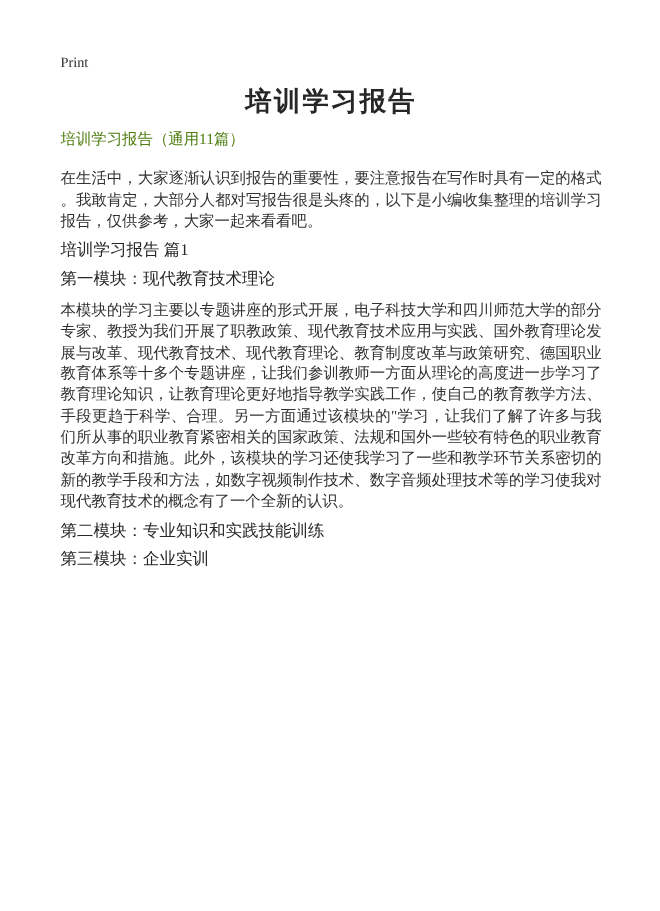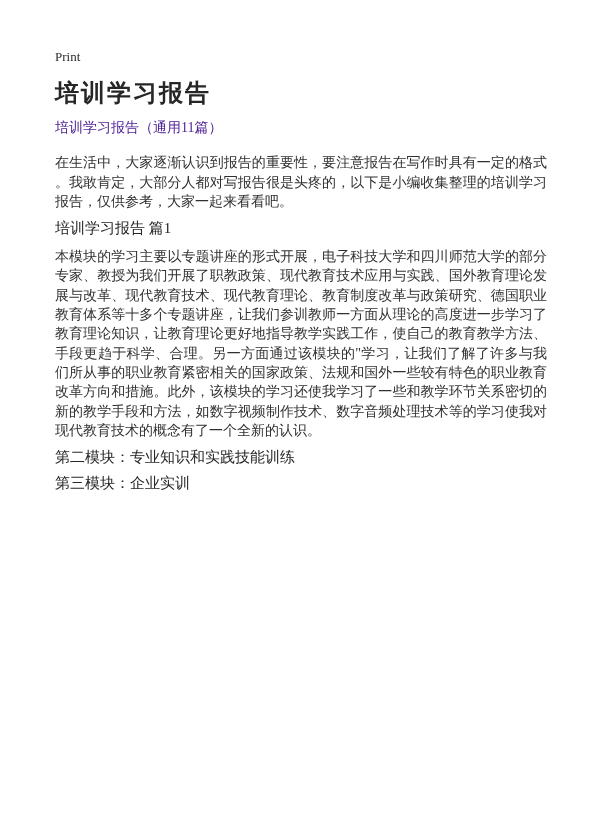--- a/index.html
+++ b/index.html
@@ -20,28 +20,28 @@
     line-height: 14px;
     color: #2e2e2e;
     cursor: pointer;
   }
   h1.doc-title {
     margin: 14px 0 0 0;
     font-size: 24px;
     line-height: 30px;
     font-weight: bold;
     letter-spacing: 2px;
-    text-align: left;
+    text-align: center;
     color: #262626;
   }
   p.subtitle {
     margin: 10px 0 0 0;
     font-size: 14px;
     line-height: 19.3px;
-    color: #4c1d95;
+    color: #4d7c0f;
   }
   p.body-para {
     margin: 16px 0 0 0;
     font-size: 14px;
     line-height: 19.3px;
     text-align: justify;
     line-break: anywhere;
     overflow-wrap: anywhere;
     color: #303030;
   }
@@ -63,20 +63,21 @@
 
   <h1 class="doc-title">培训学习报告</h1>
 
   <p class="subtitle">培训学习报告（通用11篇）</p>
 
   <p class="body-para">在生活中，大家逐渐认识到报告的重要性，要注意报告在写作时具有一定的格式。我敢肯定，大部分人都对写报告很是头疼的，以下是小编收集整理的培训学习报告，仅供参考，大家一起来看看吧。</p>
 
   <h2 class="sec-heading">培训学习报告 篇1</h2>
 
 
+  <h2 class="sec-heading">第一模块：现代教育技术理论</h2>
 
   <p class="body-para tight">本模块的学习主要以专题讲座的形式开展，电子科技大学和四川师范大学的部分专家、教授为我们开展了职教政策、现代教育技术应用与实践、国外教育理论发展与改革、现代教育技术、现代教育理论、教育制度改革与政策研究、德国职业教育体系等十多个专题讲座，让我们参训教师一方面从理论的高度进一步学习了教育理论知识，让教育理论更好地指导教学实践工作，使自己的教育教学方法、手段更趋于科学、合理。另一方面通过该模块的"学习，让我们了解了许多与我们所从事的职业教育紧密相关的国家政策、法规和国外一些较有特色的职业教育改革方向和措施。此外，该模块的学习还使我学习了一些和教学环节关系密切的新的教学手段和方法，如数字视频制作技术、数字音频处理技术等的学习使我对现代教育技术的概念有了一个全新的认识。</p>
 
   <h2 class="sec-heading">第二模块：专业知识和实践技能训练</h2>
 
 
   <h2 class="sec-heading">第三模块：企业实训</h2>
 
 </div>
 

